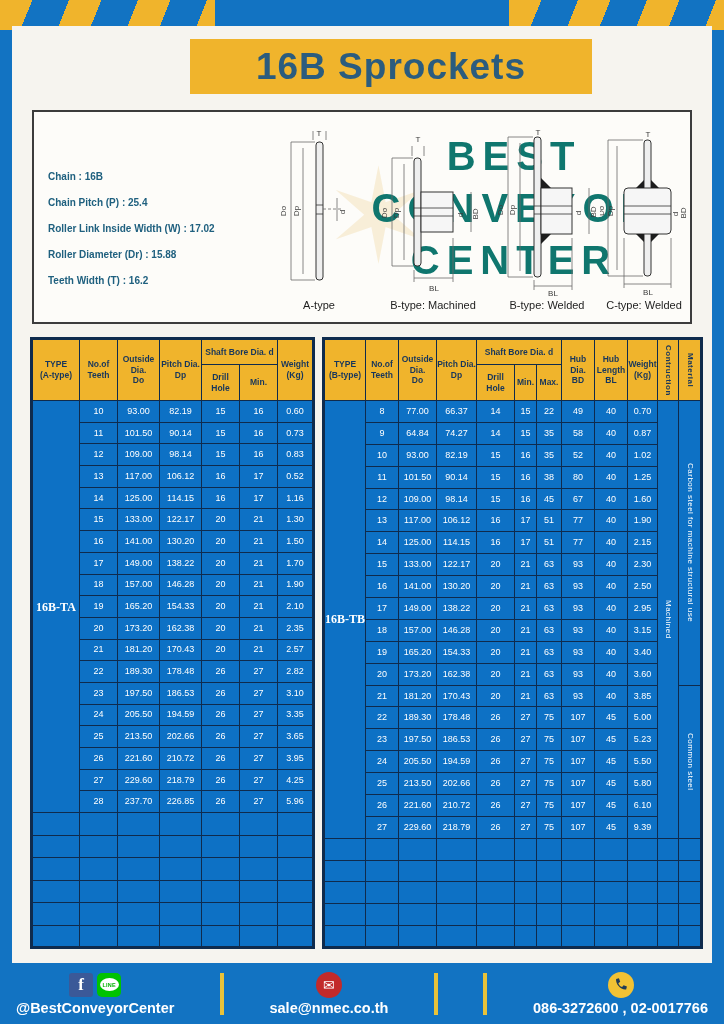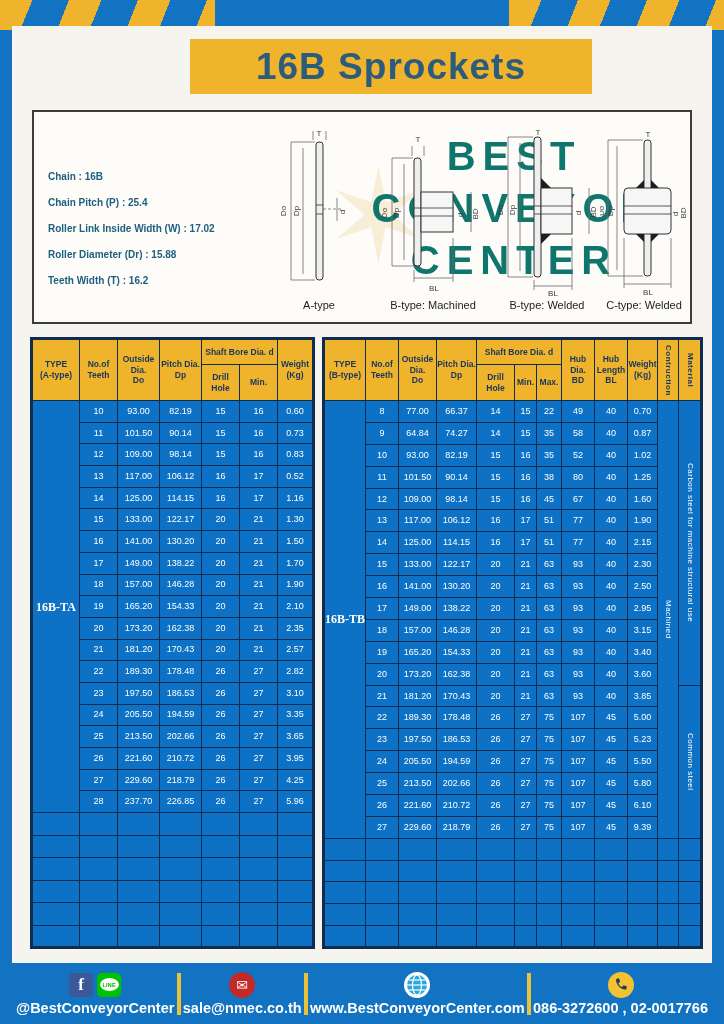--- a/index.html
+++ b/index.html
@@ -795,32 +795,20 @@
     <div class="flabel">@BestConveyorCenter</div>
   </div>
   <div class="fsep"></div>
   <div class="fgroup">
     <div class="disc disc-mail">
       <span style="color:#fff;font-size:14px;line-height:14px;">✉</span>
     </div>
     <div class="flabel">sale@nmec.co.th</div>
   </div>
   <div class="fsep"></div>
-  <div class="fgroup">
-    <div class="disc disc-globe">
-      <svg width="22" height="22" viewBox="0 0 22 22">
-        <circle cx="11" cy="11" r="10" fill="#2aa7dc"></circle>
-        <ellipse cx="11" cy="11" rx="4.5" ry="10" fill="none" stroke="#fff" stroke-width="1.2"></ellipse>
-        <line x1="1" y1="11" x2="21" y2="11" stroke="#fff" stroke-width="1.2"></line>
-        <line x1="2.5" y1="6" x2="19.5" y2="6" stroke="#fff" stroke-width="1.2"></line>
-        <line x1="2.5" y1="16" x2="19.5" y2="16" stroke="#fff" stroke-width="1.2"></line>
-      </svg>
-    </div>
-    <div class="flabel">www.BestConveyorCenter.com</div>
-  </div>
   <div class="fsep"></div>
   <div class="fgroup">
     <div class="disc disc-phone">
       <svg width="15" height="15" viewBox="0 0 24 24">
         <path d="M5 3 L9.5 2 L11.5 7.5 L8.5 9.8 C9.8 13 11.5 14.8 14.5 16 L17 13.2 L22.3 15.3 L21 19.8 C13.5 21.5 3.5 11 5 3 Z" fill="#233c55"></path>
       </svg>
     </div>
     <div class="flabel">086-3272600 , 02-0017766</div>
   </div>
 </div>

